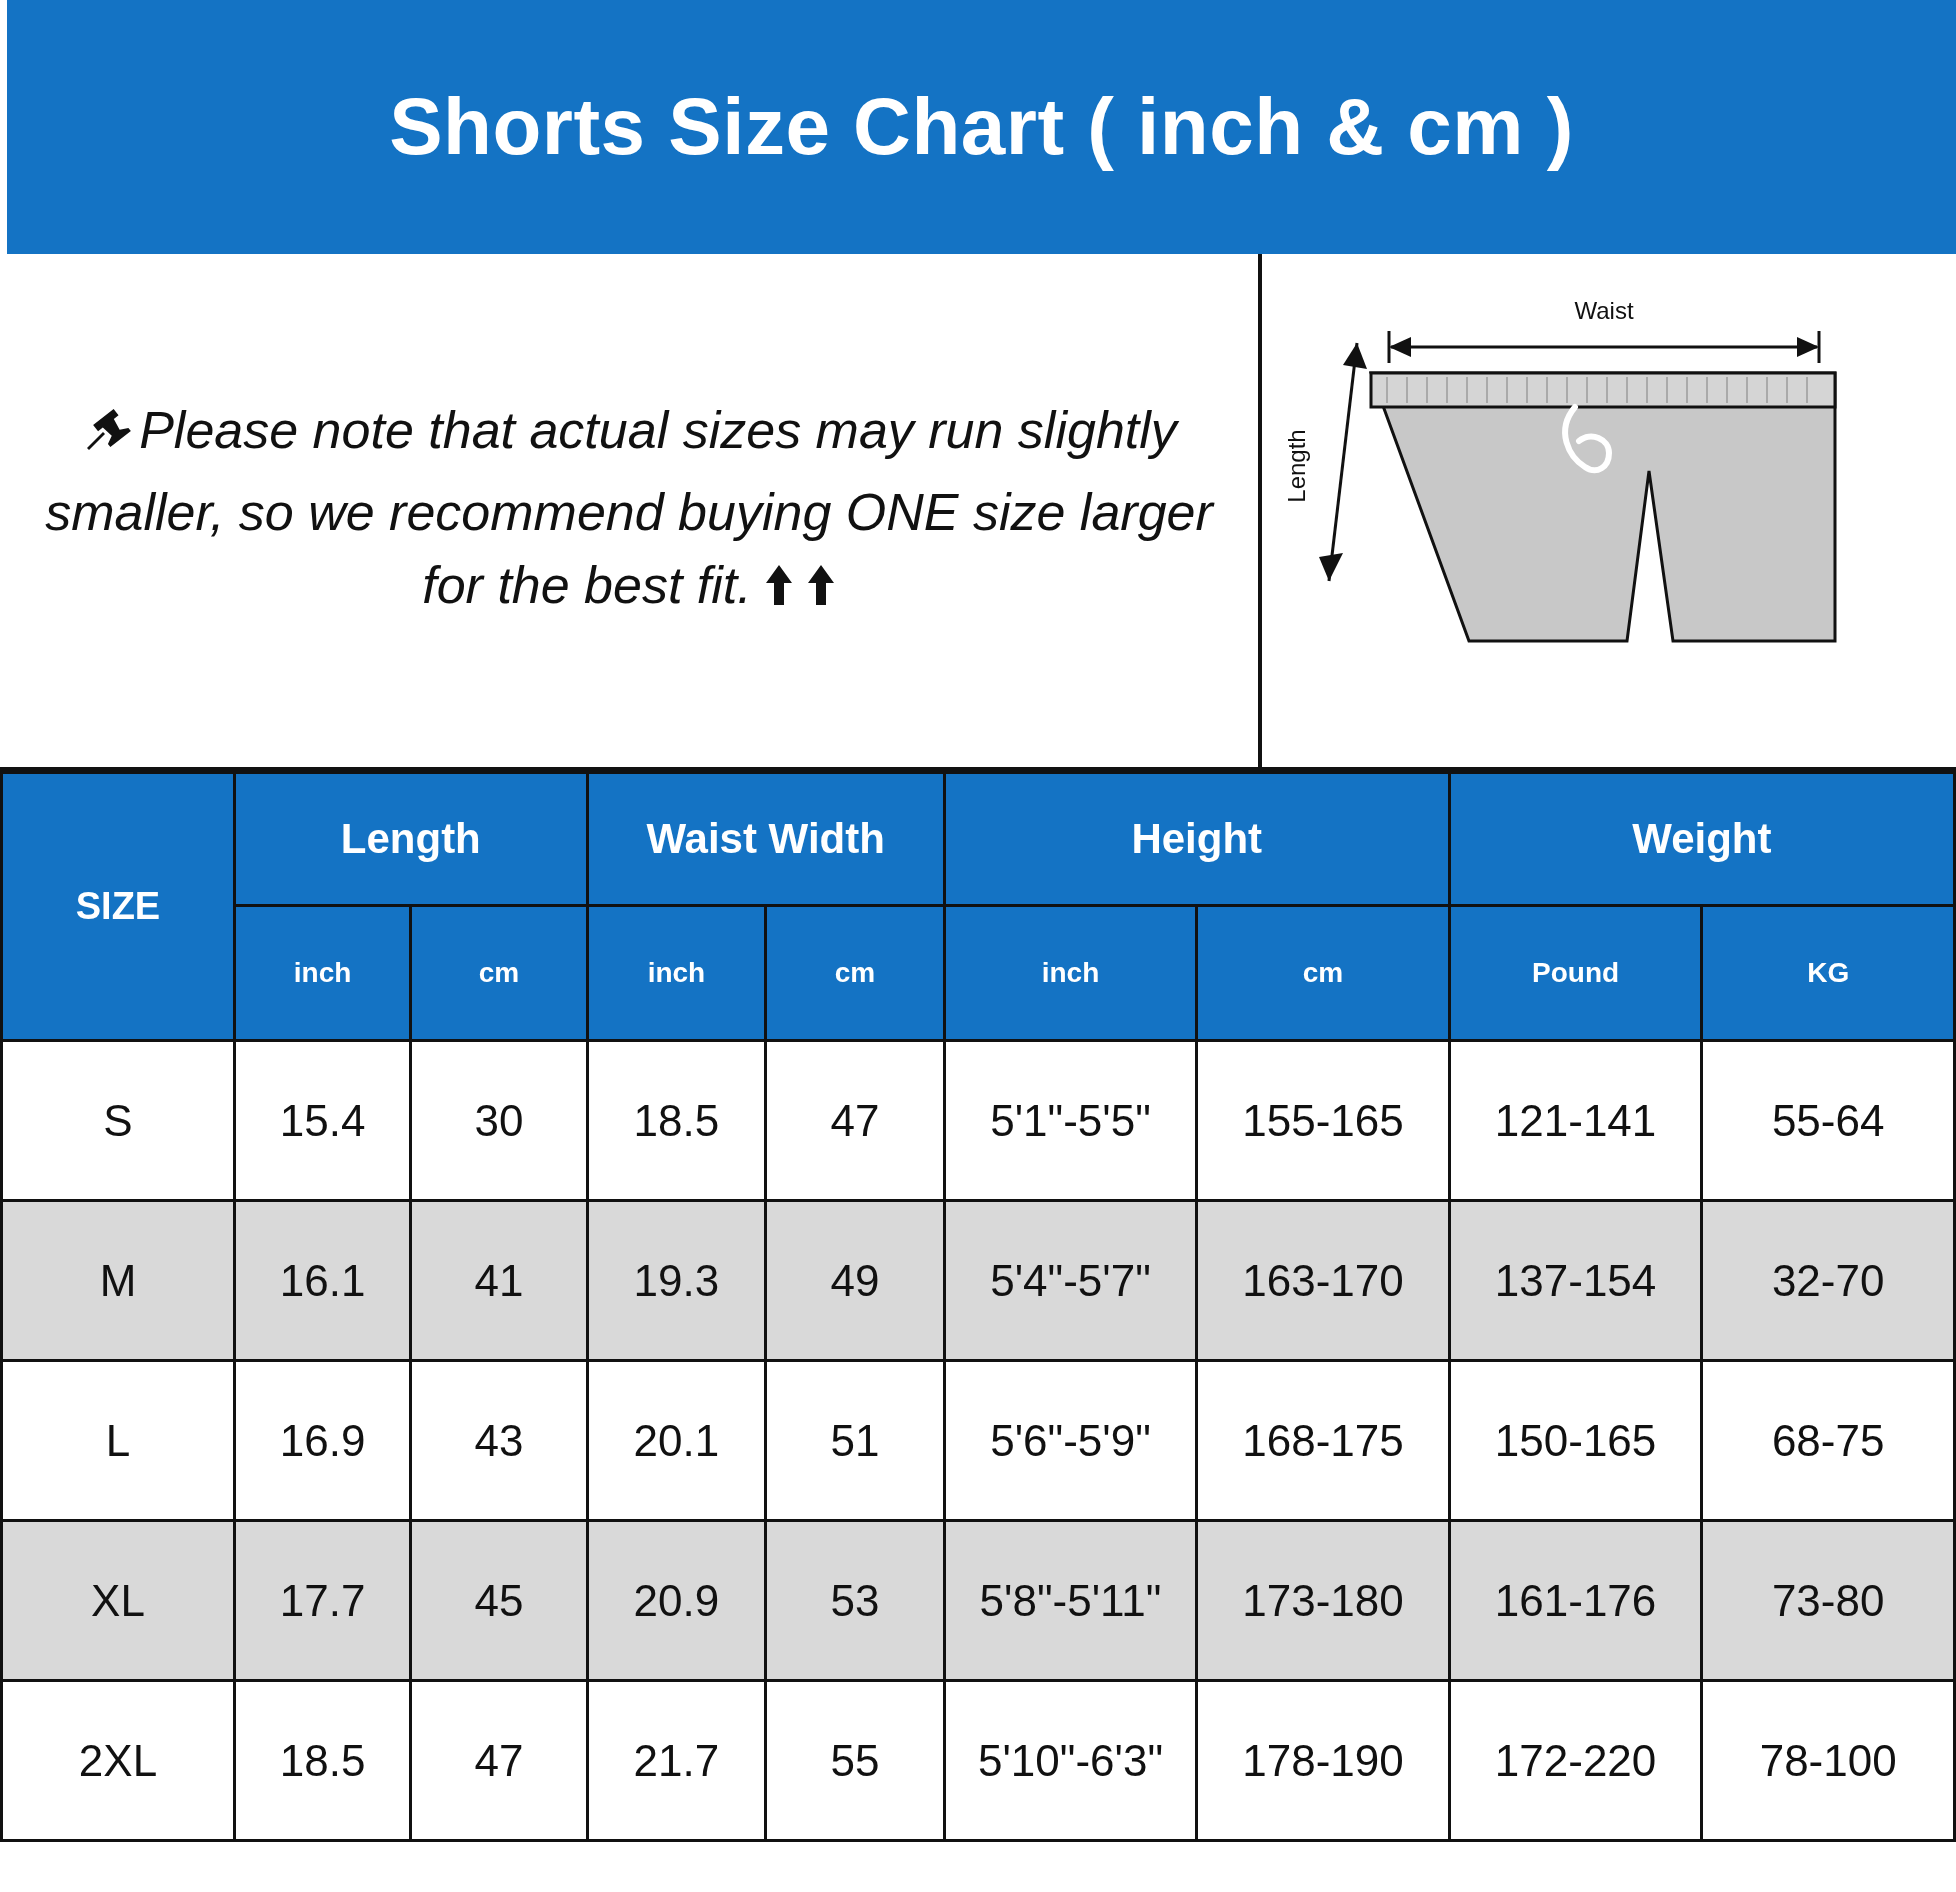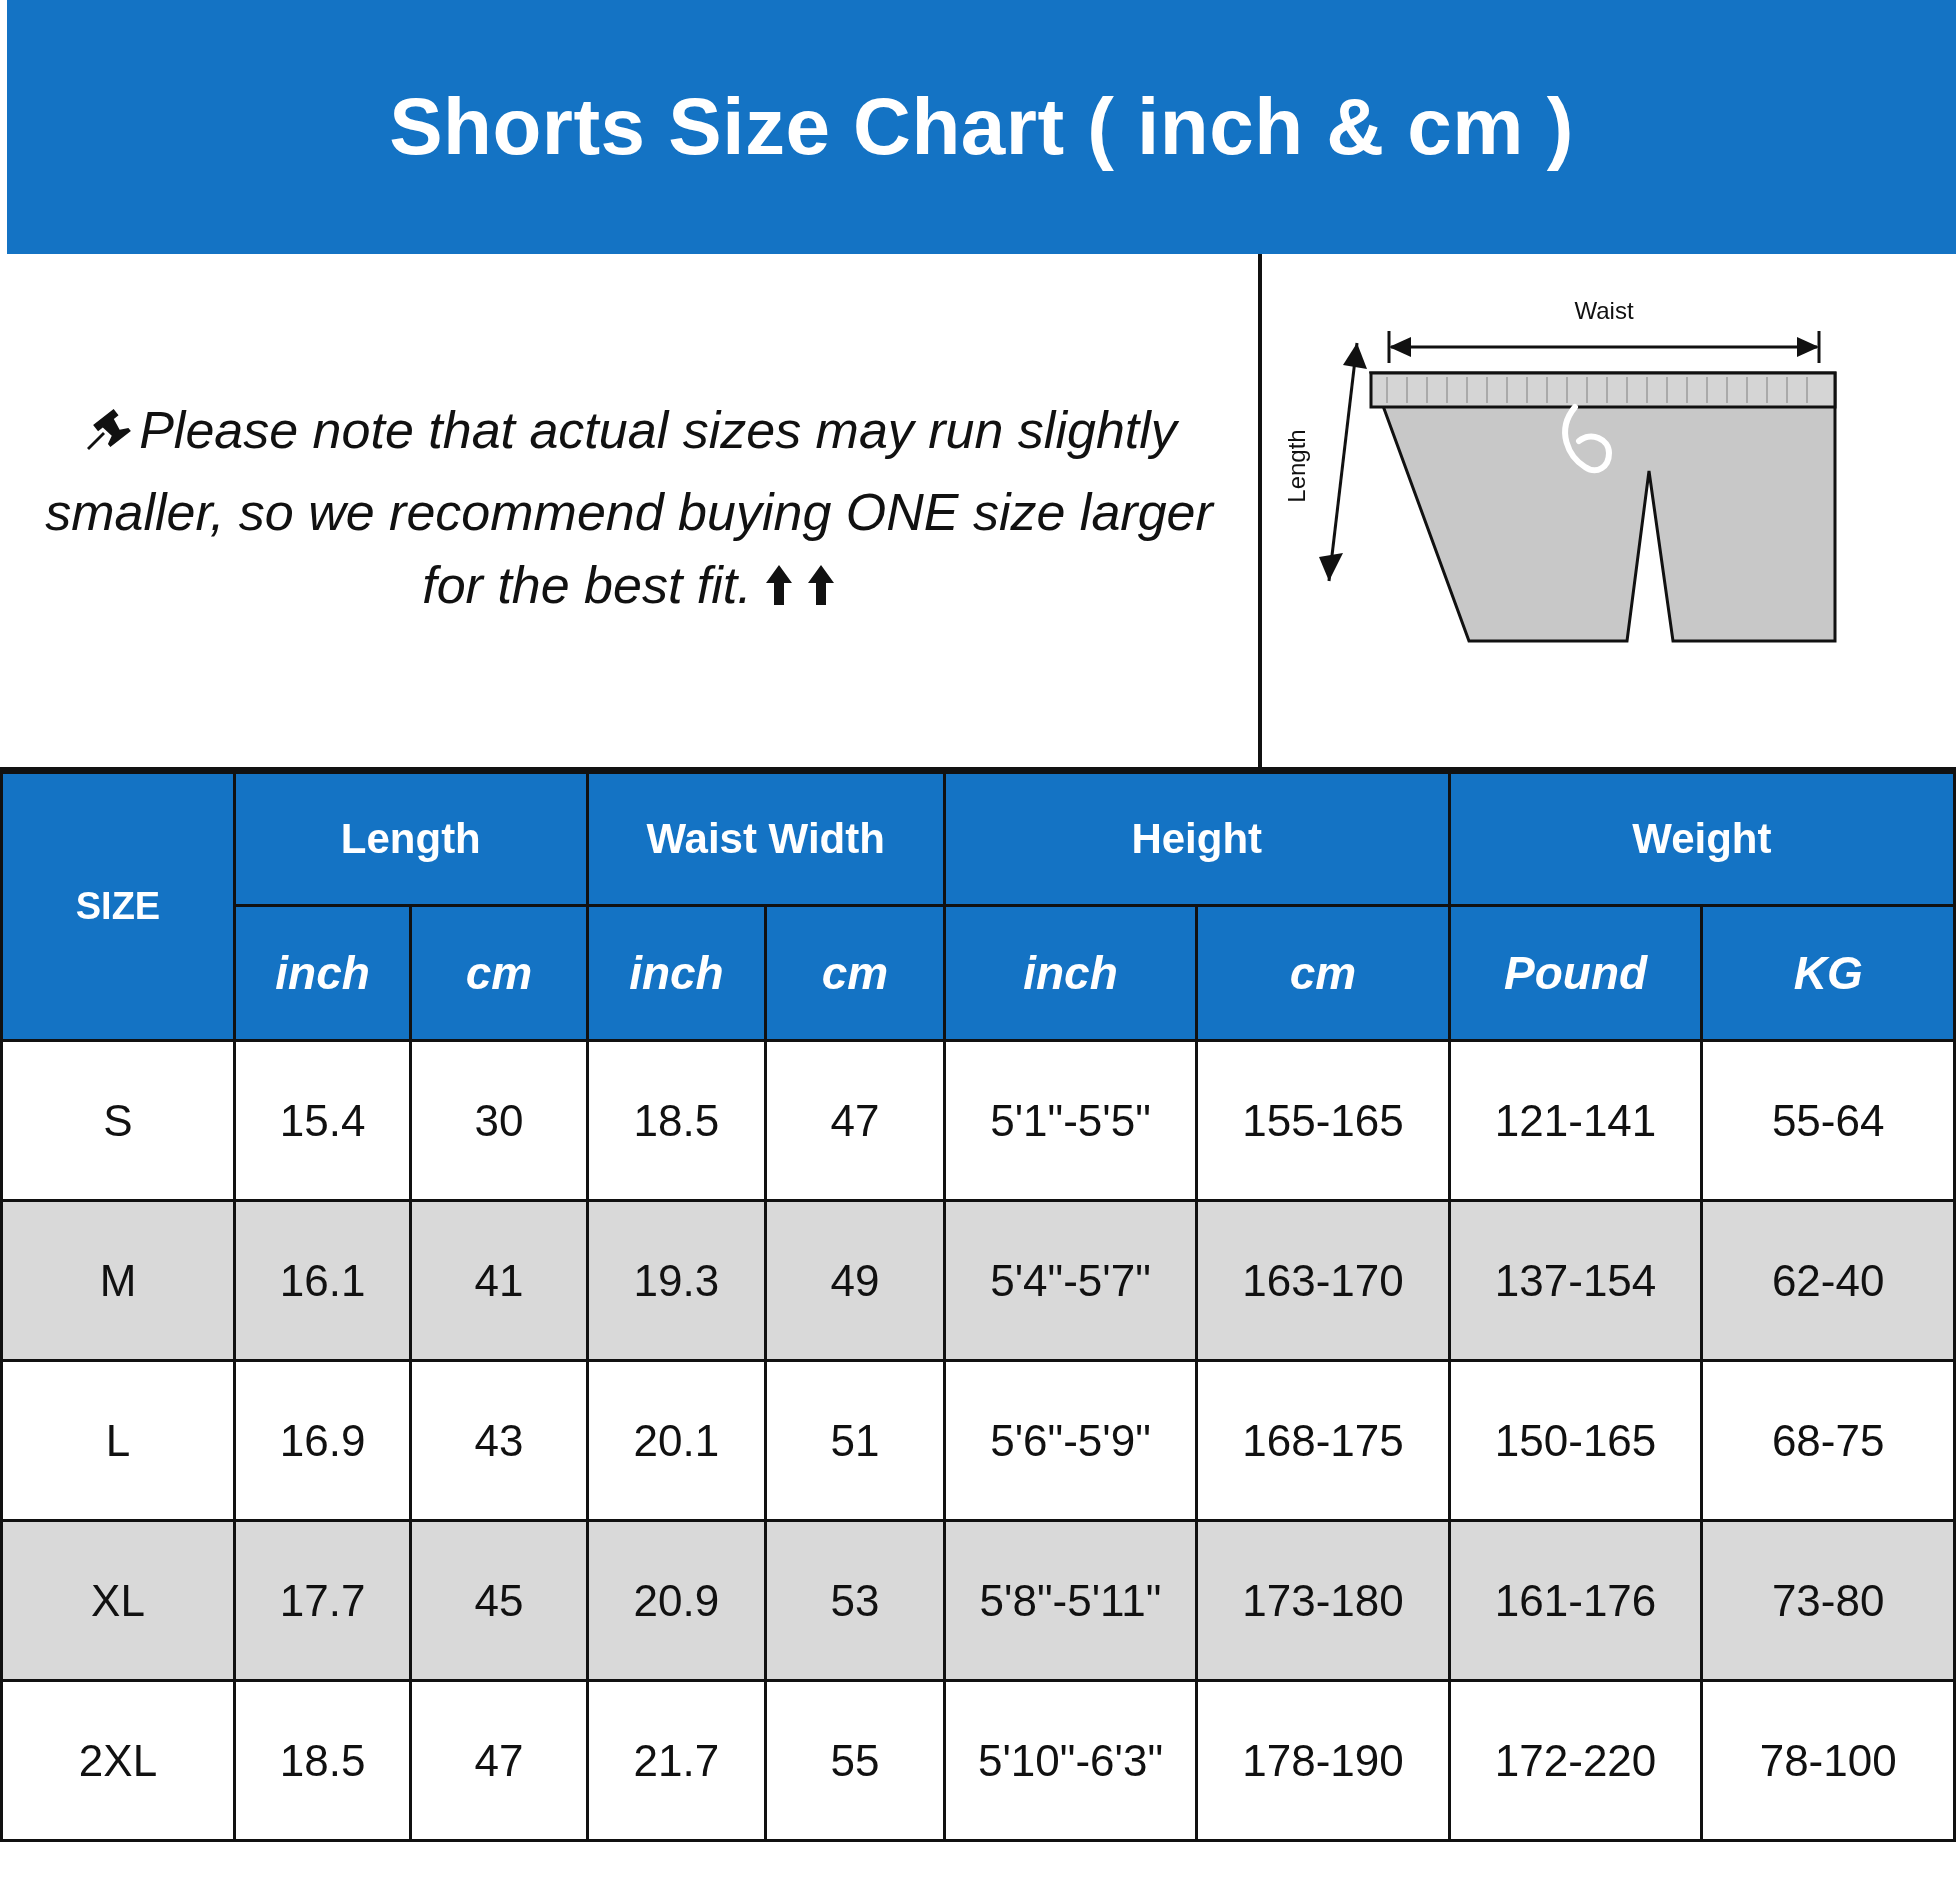--- a/index.html
+++ b/index.html
@@ -98,23 +98,22 @@
   thead th {
     background: #1473c4;
     color: #ffffff;
     font-weight: bold;
   }
   th.group-head {
     font-size: 42px;
     height: 128px;
   }
   th.unit-head {
-    font-size: 46px;
+    font-size: 28px;
     height: 130px;
-    font-style: italic;
   }
   th.size-head {
     font-size: 38px;
     width: 214px;
   }
   tbody td {
     font-size: 44px;
     height: 155px;
     color: #111111;
   }
@@ -269,21 +268,21 @@
       </tr>
       <tr class="alt">
         <td>M</td>
         <td>16.1</td>
         <td>41</td>
         <td>19.3</td>
         <td>49</td>
         <td>5'4"-5'7"</td>
         <td>163-170</td>
         <td>137-154</td>
-        <td>62-40</td>
+        <td>32-70</td>
       </tr>
       <tr>
         <td>L</td>
         <td>16.9</td>
         <td>43</td>
         <td>20.1</td>
         <td>51</td>
         <td>5'6"-5'9"</td>
         <td>168-175</td>
         <td>150-165</td>

